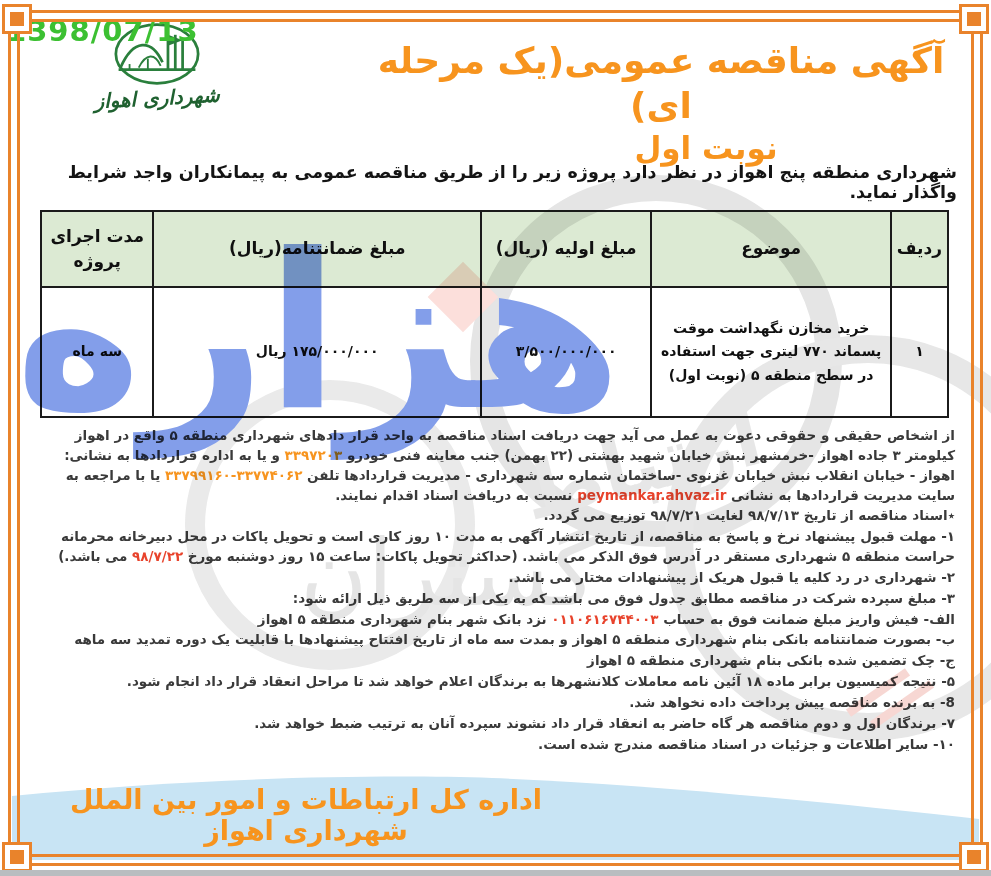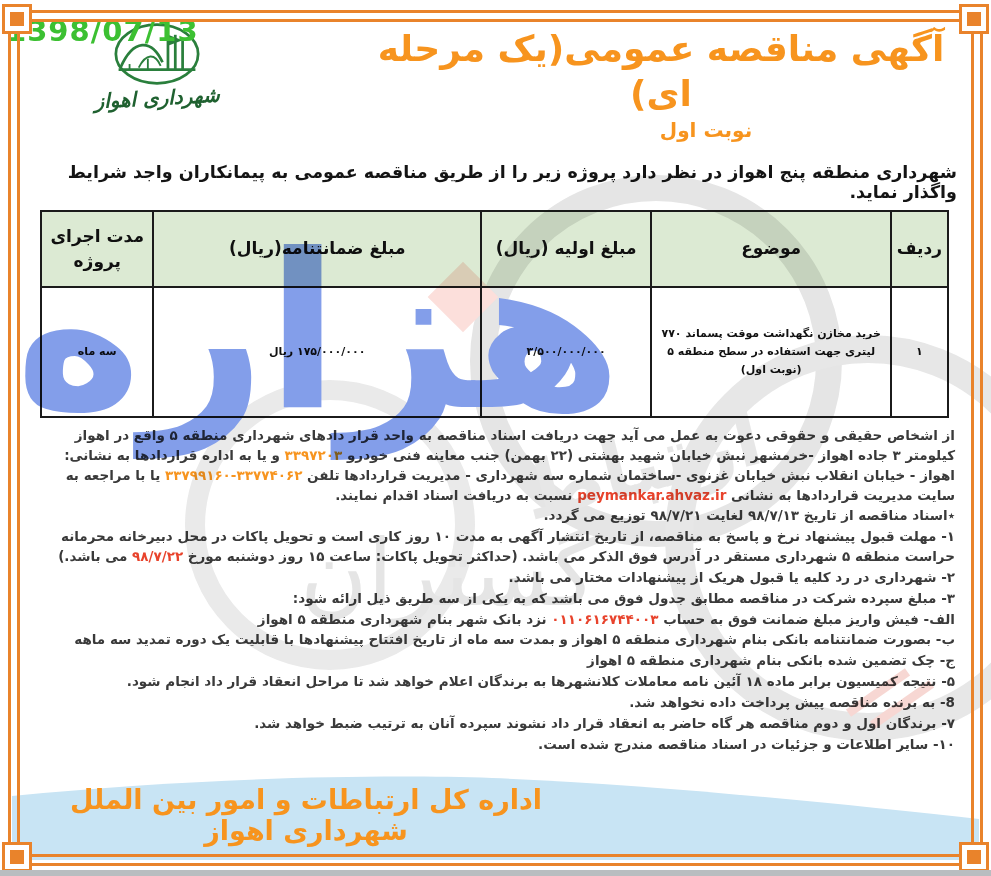--- a/index.html
+++ b/index.html
@@ -24,30 +24,30 @@
   
   .content{position:absolute;left:20px;top:22px;right:20px;bottom:22px;direction:rtl;z-index:1;}
 
   .header{position:relative;height:132px;}
   .date-overlay{position:absolute;left:-14px;top:-8px;direction:ltr;
     color:var(--date_green,#3cc032);font-size:29px;font-weight:bold;z-index:5;letter-spacing:1px;}
   .logo{position:absolute;left:42px;top:0;width:190px;text-align:center;}
   .logo-word{font-family:"DejaVu Serif","Liberation Serif",serif;font-style:italic;font-weight:bold;
     color:#1f6130;font-size:20px;margin-top:-4px;transform:rotate(-3deg);}
   .titles{position:absolute;right:10px;top:4px;width:600px;text-align:center;}
-  .title1{font-size:36px;font-weight:bold;color:var(--accent,#f7941e);line-height:1.25;}
-  .title2{font-size:20px;font-weight:bold;color:var(--accent,#f7941e);margin-top:2px;padding-left:90px;}
+  .title1{font-size:36px;font-weight:bold;color:var(--accent,#f7941e);line-height:1.25;margin-top:12px;}
+  .title2{font-size:31px;font-weight:bold;color:var(--accent,#f7941e);margin-top:2px;padding-left:90px;}
 
   .intro{margin:8px 14px 6px 10px;font-size:17.5px;font-weight:bold;color:#141414;text-align:right;}
 
   table.tender-table{border-collapse:collapse;margin:8px 22px 8px 20px;
     width:calc(100% - 42px);table-layout:fixed;text-align:center;}
   .tender-table th,.tender-table td{border:2.5px solid #1b1b1b;font-weight:bold;color:#101010;}
   .tender-table th{background:var(--header_green,#dcead3);font-size:17px;padding:6px 4px;height:62px;vertical-align:middle;line-height:1.5;}
-  .tender-table td{font-size:11px;padding:8px 6px;height:112px;vertical-align:middle;line-height:1.65;}
+  .tender-table td{font-size:14px;padding:8px 6px;height:112px;vertical-align:middle;line-height:1.65;}
 
   .bodytext{margin:5px 16px 0 6px;font-size:13.5px;line-height:1.47;font-weight:bold;
     color:#3a3a3a;text-align:right;}
   .bodytext p{margin:0 0 1px 0;}
   .run{unicode-bidi:isolate;}
   .run.accent{color:var(--accent,#f08a1f);direction:ltr;}
   .run.accent2{color:var(--accent2,#e8432c);direction:ltr;}
 
   
   .footer-wave{position:absolute;left:12px;right:12px;bottom:16px;height:88px;z-index:1;}

